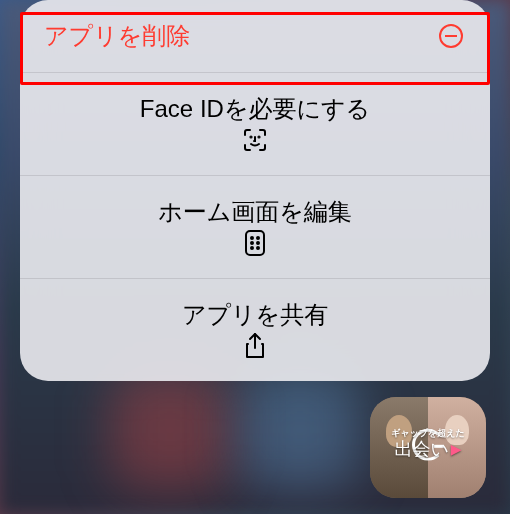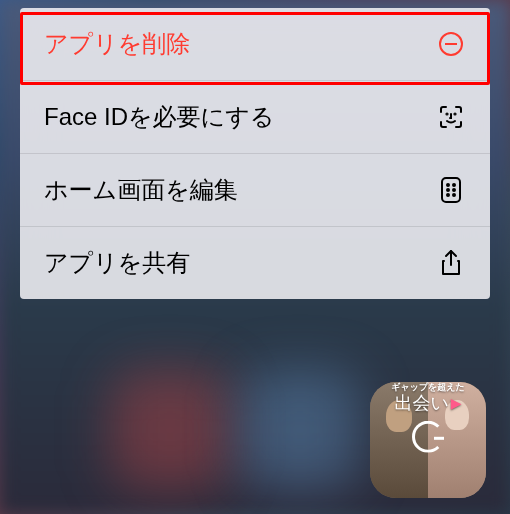--- a/index.html
+++ b/index.html
@@ -36,45 +36,46 @@
       width: 120px;
       height: 120px;
       border-radius: 30px;
       background: rgba(100, 150, 200, 0.4);
       top: 370px;
       left: 240px;
       filter: blur(25px);
     }
     .menu {
       position: absolute;
-      top: 8px;
+      top: 0;
       left: 20px;
       right: 20px;
       background: rgba(235, 235, 240, 0.9);
       backdrop-filter: blur(20px);
-      border-radius: 4px;
+      border-radius: 28px;
       overflow: hidden;
     }
     .menu-item {
       display: flex;
       align-items: center;
       justify-content: space-between;
       padding: 20px 24px;
       font-size: 24px;
       border-bottom: 1px solid rgba(0, 0, 0, 0.1);
       cursor: pointer;
     }
     .menu-item:last-child {
       border-bottom: none;
     }
     .menu-item.danger {
       color: #ff3b30;
     }
     .menu-item.normal {
       color: #000;
+      flex-direction: column;
     }
     .icon-container {
       display: flex;
       align-items: center;
       justify-content: center;
       width: 30px;
       height: 30px;
     }
     .highlight-box {
       position: absolute;
@@ -85,28 +86,28 @@
       border: 3px solid #ff0000;
       border-radius: 2px;
       pointer-events: none;
       z-index: 10;
     }
     .app-icon {
       position: absolute;
       bottom: 16px;
       right: 24px;
       width: 116px;
-      height: 116px;
+      height: 101px;
       border-radius: 26px;
       background: linear-gradient(135deg, #8a7060 0%, #6a5a4a 50%, #aa9080 100%);
       overflow: hidden;
       display: flex;
       flex-direction: column;
       align-items: center;
-      justify-content: flex-start;
+      justify-content: center;
       padding-bottom: 6px;
     }
     .app-icon-people {
       position: absolute;
       inset: 0;
       display: flex;
     }
     .person-left {
       flex: 1;
       background: linear-gradient(180deg, #8a7a6a 0%, #5a4a3a 100%);

